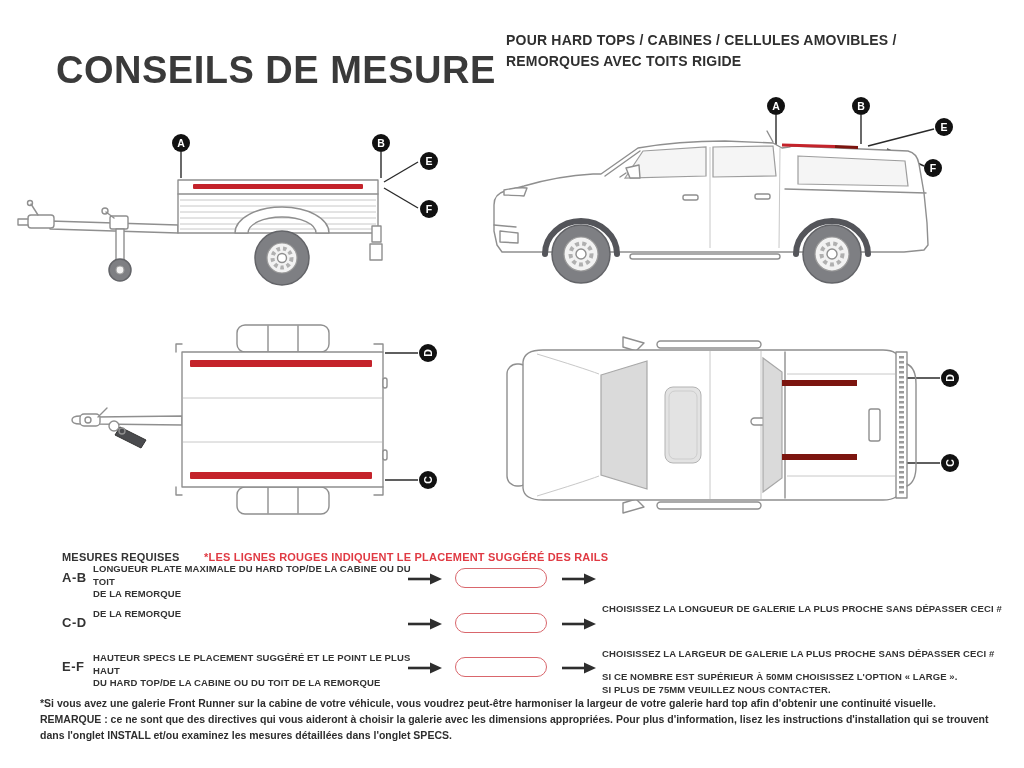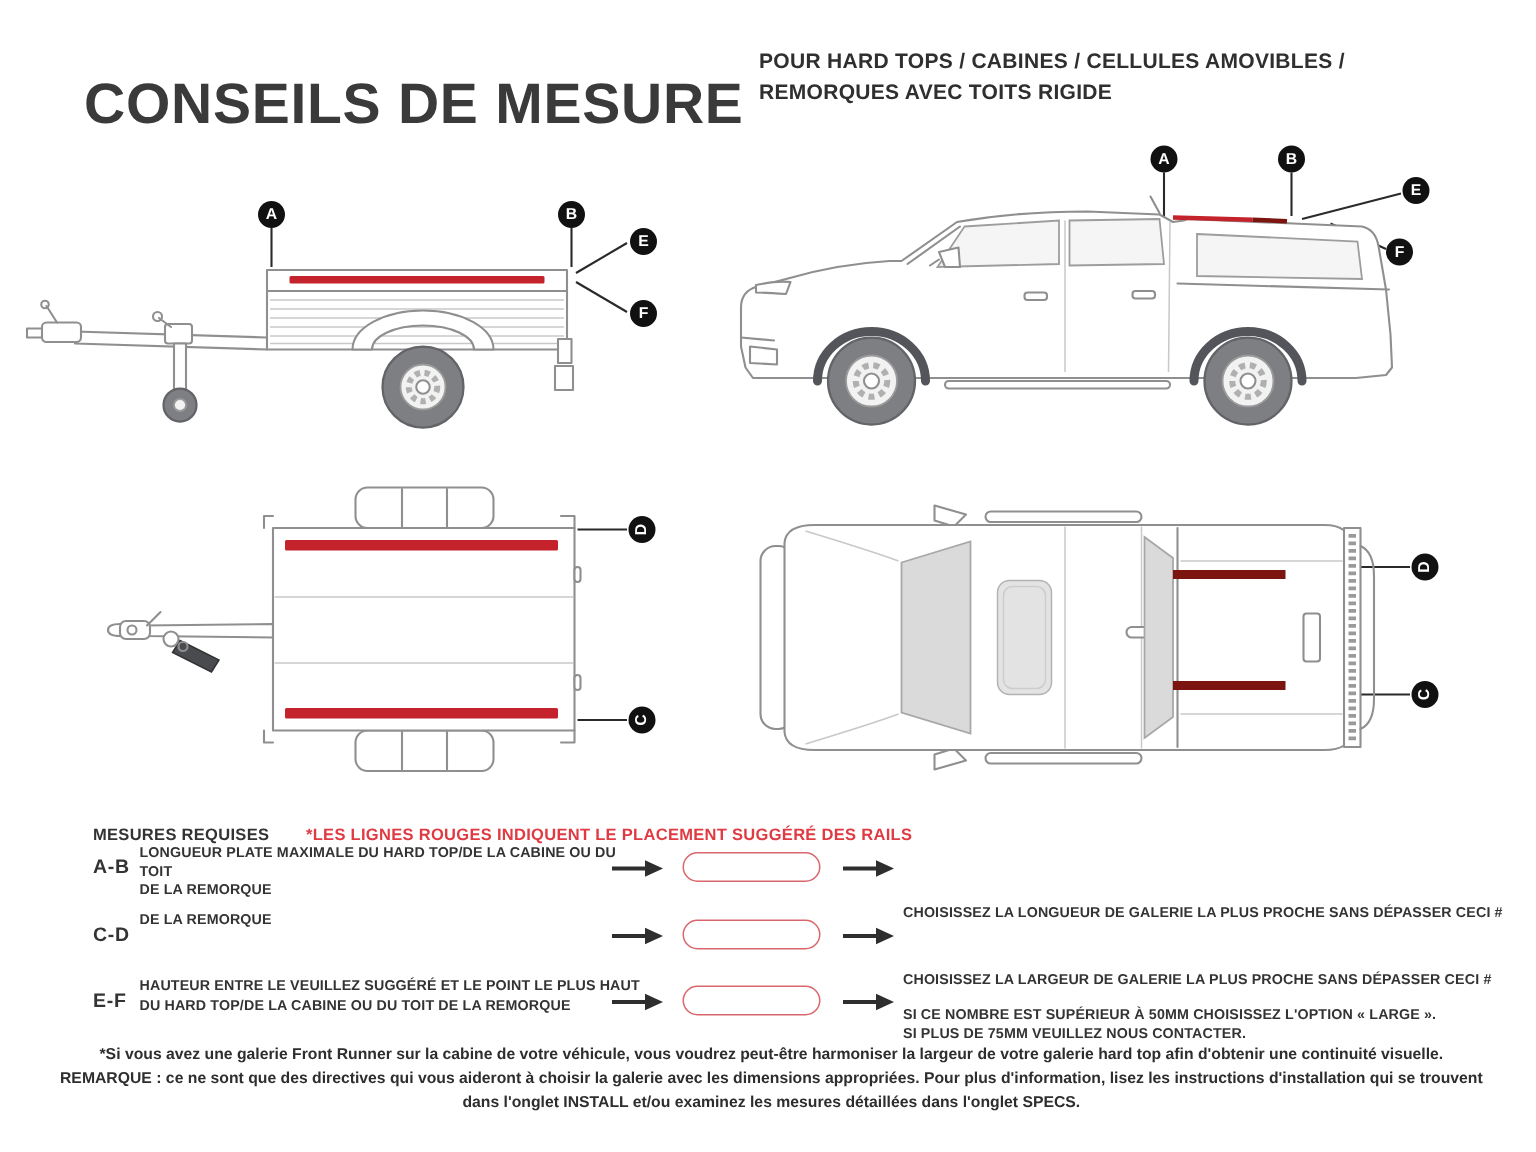--- a/index.html
+++ b/index.html
@@ -41,21 +41,21 @@
   .m-note{left:180px;top:551px;font-size:11px;font-weight:bold;color:var(--note-red);letter-spacing:.2px;white-space:nowrap;padding-left:24px;}
   .row{position:absolute;left:0;width:1024px;height:36px;}
   .row .code{position:absolute;left:62px;top:9px;font-size:13px;font-weight:bold;letter-spacing:.5px;}
   .row .desc{position:absolute;left:93px;top:2px;width:340px;font-size:9.5px;font-weight:bold;line-height:12.5px;letter-spacing:.1px;}
   .row .arrow1{position:absolute;left:408px;top:12px;}
   .row .pill{position:absolute;left:455px;top:7px;width:92px;height:20px;border:1.5px solid var(--pill-red);border-radius:11px;background:#fff;box-sizing:border-box;}
   .row .arrow2{position:absolute;left:562px;top:12px;}
   .row .instr{position:absolute;left:602px;font-size:9.5px;font-weight:bold;line-height:13px;white-space:nowrap;letter-spacing:.1px;}
   .row .instr.one{top:13px;margin-top:28px;}
   .row .instr.two{top:20px;}
-  .footnote{left:40px;top:695px;font-size:10.5px;font-weight:bold;line-height:16px;white-space:nowrap;color:#2e2e2e;text-align:center;}
+  .footnote{left:40px;top:695px;font-size:10.5px;font-weight:bold;line-height:16px;white-space:nowrap;color:#2e2e2e;}
 </style>
 </head>
 <body>
 
 <div class="page">
 
   <h1 class="abs title">CONSEILS DE MESURE</h1>
   <div class="abs subtitle">POUR HARD TOPS / CABINES / CELLULES AMOVIBLES / REMORQUES AVEC TOITS RIGIDE</div>
 
   <div class="fig" style="left:10px;top:100px;">
@@ -293,21 +293,21 @@
         <polygon points="22,0.5 34,6 22,11.5" fill="#2e2e2e"></polygon>
       </svg>
     <div class="instr one">
       <div>CHOISISSEZ LA LARGEUR DE GALERIE LA PLUS PROCHE SANS DÉPASSER CECI #</div>
     </div>
   </div>
 
   <div class="row" style="top:650px;">
     <div class="code">E-F</div>
     <div class="desc">
-      <div>HAUTEUR ENTRE LE VEUILLEZ SUGGÉRÉ ET LE POINT LE PLUS HAUT</div>
+      <div>HAUTEUR SPECS LE PLACEMENT SUGGÉRÉ ET LE POINT LE PLUS HAUT</div>
       <div>DU HARD TOP/DE LA CABINE OU DU TOIT DE LA REMORQUE</div>
     </div>
     <svg class="arrow1" width="34" height="12">
         <line x1="0" y1="6" x2="23" y2="6" stroke="#2e2e2e" stroke-width="2.6"></line>
         <polygon points="22,0.5 34,6 22,11.5" fill="#2e2e2e"></polygon>
       </svg>
     <div class="pill"></div>
     <svg class="arrow2" width="34" height="12">
         <line x1="0" y1="6" x2="23" y2="6" stroke="#2e2e2e" stroke-width="2.6"></line>
         <polygon points="22,0.5 34,6 22,11.5" fill="#2e2e2e"></polygon>

